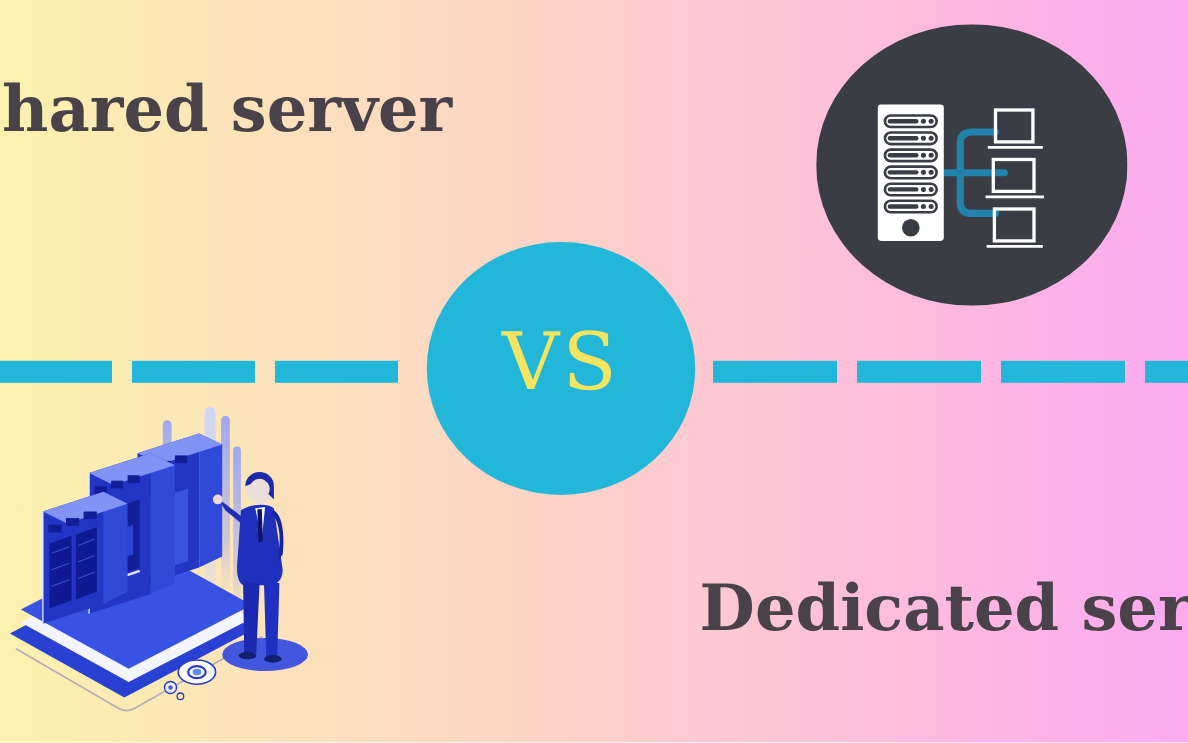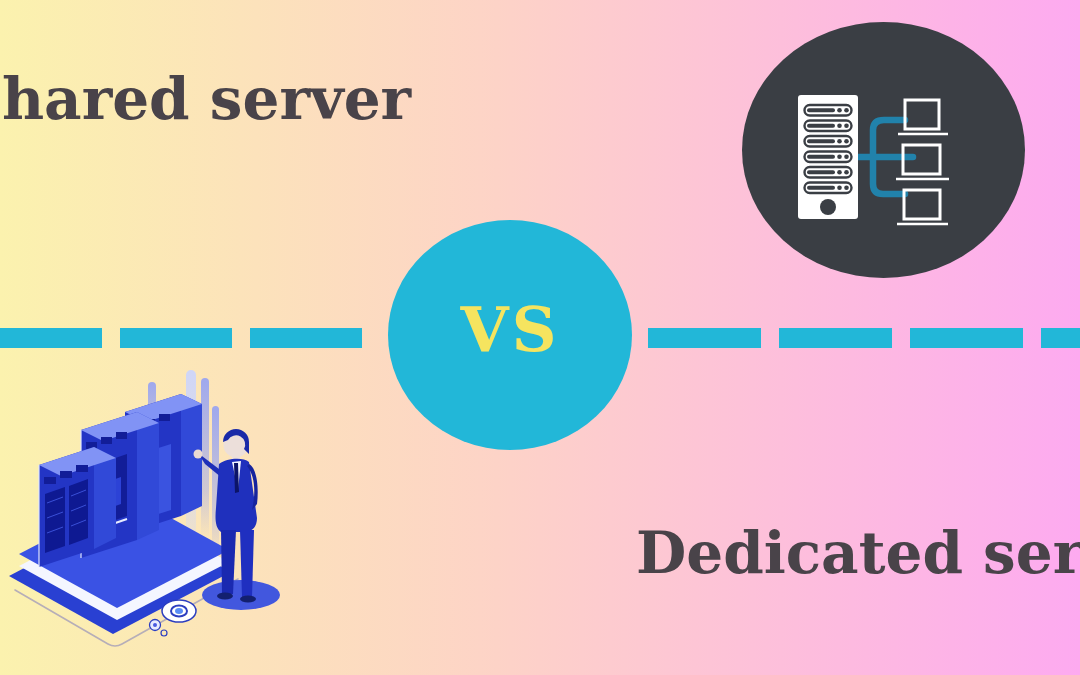--- a/index.html
+++ b/index.html
@@ -21,21 +21,21 @@
   .dash-left{left:-10px;width:376px;
     background:repeating-linear-gradient(90deg,var(--cyan) 0 112px,transparent 112px 130px);}
   .dash-right{left:648px;width:432px;
     background:repeating-linear-gradient(90deg,var(--cyan) 0 113px,transparent 113px 131px);}
   .vs-circle{
     position:absolute;left:388px;top:220px;width:244px;height:230px;
     border-radius:50%;background:var(--cyan);
     display:flex;align-items:center;justify-content:center;
   }
   .vs-text{
-    font-weight:bold;font-size:62px;letter-spacing:3px;
+    font-weight:normal;font-size:72px;letter-spacing:3px;
     color:var(--vs-yellow);transform:translateY(-6px);
   }
   .icon-circle{position:absolute;left:742px;top:22px;}
   .illo{position:absolute;left:5px;top:368px;}
 </style>
 </head>
 <body>
 
 <div class="banner">
 

